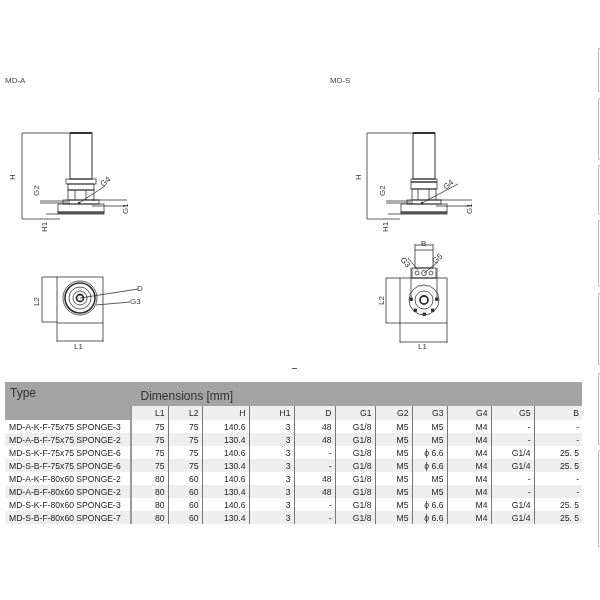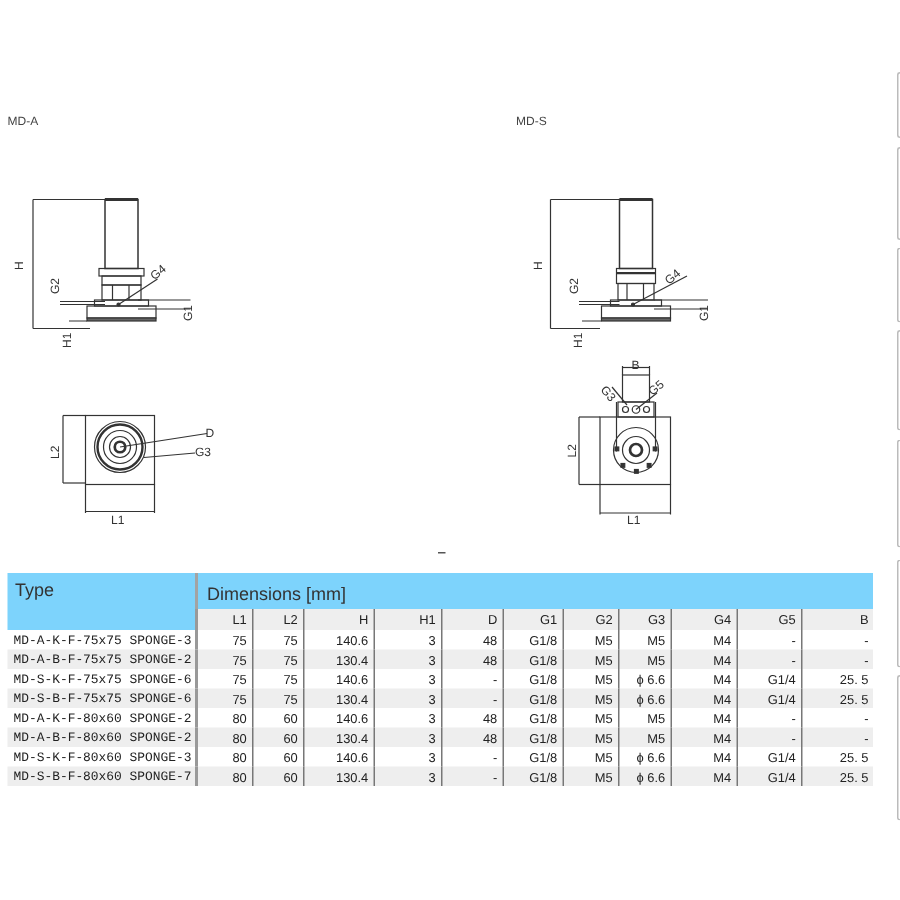--- a/index.html
+++ b/index.html
@@ -7,35 +7,35 @@
          font-family:"Liberation Sans", sans-serif; color:#222; }
   .label { position:absolute; font-size:8px; color:#444;text-align:right; }
   svg.drawing { position:absolute; }
   .dash { position:absolute; left:292px; top:368px; width:5px; height:1px; background:#555; }
   .side-tabs { position:absolute; left:598px; top:0; width:2px; height:600px; }
   .side-tab { position:absolute; left:0; width:2px; border:1px solid #bbb; border-right:none; border-radius:2px 0 0 2px; }
 
   .table-wrap { position:absolute; left:5px; top:382px; width:577px; }
   table { border-collapse:collapse; width:577px; font-size:8.6px; table-layout:fixed; }
   th.type-h { text-align:left; font-weight:normal; font-size:12px; color:#333; padding:4px 0 0 5px; vertical-align:top; }
-  th.dim-h { text-align:left; font-weight:normal; font-size:12px; color:#333; padding:4px 0 0 6px; border-left:2px solid #a3a3a3; }
-  tr.head1 { background:#7dd3fc; height:24px; }
+  th.dim-h { text-align:left; font-weight:normal; font-size:12px; color:#333; padding:4px 0 0 6px; border-left:7px solid #a3a3a3; }
+  tr.head1 { background:#a3a3a3; height:24px; }
   tr.head2 { background:#eeeeee; height:14px; }
   tr.head2 th { font-weight:normal; text-align:right; padding:0 3px 0 0; font-size:8.6px; border-right:1px solid #777; }
   tr.head2 th.last { border-right:none; }
   td { height:13px; text-align:right; padding:0 3px 0 0; border-right:1px solid #777; white-space:nowrap; color:#222; }
-  td.type { text-align:left; padding-left:4px; border-right:2px solid #999; font-size:8.6px;font-family:Liberation Mono, monospace; }
+  td.type { text-align:left; padding-left:4px; border-right:2px solid #999; font-size:8.6px; }
   td.last { border-right:none; }
   tr.row:nth-child(even) { background:#eeeeee; }
 </style>
 </head>
 <body>
 
 <div class="label" style="left:5px;top:76px;">MD-A</div>
-<div class="label" style="left:344px;top:76px;">MD-S</div>
+<div class="label" style="left:330px;top:76px;">MD-S</div>
 
 <svg class="drawing" style="left:0;top:120px" width="200" height="115" viewBox="0 120 200 115" font-family="Liberation Sans, sans-serif" font-size="8" fill="none" stroke="#333" stroke-width="0.8">
   <line x1="22" y1="133" x2="92" y2="133"></line>
   <line x1="22" y1="133" x2="22" y2="219"></line>
   <line x1="22" y1="219" x2="60" y2="219"></line>
   <rect x="70" y="133" width="22" height="46" stroke-width="1"></rect>
   <line x1="70" y1="133" x2="92" y2="133" stroke-width="2"></line>
   <rect x="66" y="179" width="30" height="5"></rect>
   <rect x="68" y="184" width="26" height="6"></rect>
   <rect x="68" y="190" width="26" height="10"></rect>

